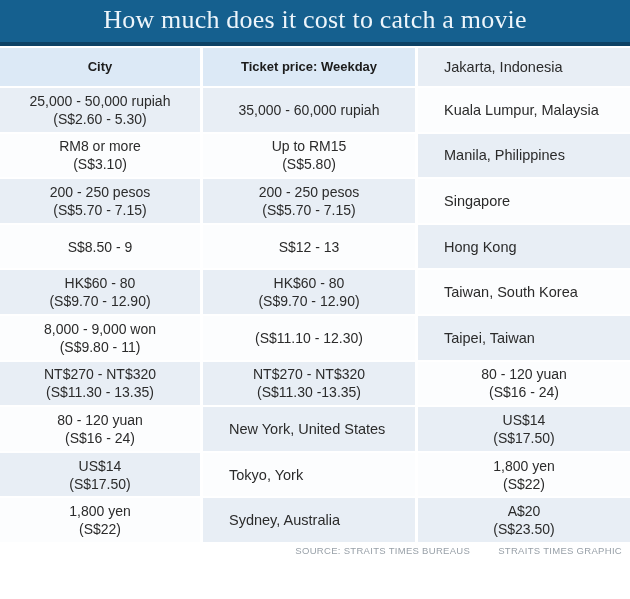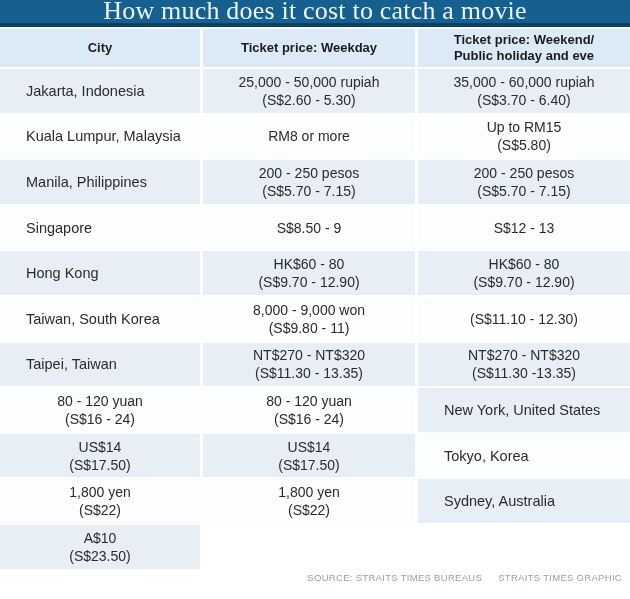--- a/index.html
+++ b/index.html
@@ -3,21 +3,21 @@
 <meta charset="utf-8">
 <style>
   * { box-sizing: border-box; margin: 0; padding: 0; }
   html, body { width: 630px; height: 599px; }
   body {
     background: #ffffff;
     font-family: "Liberation Sans", sans-serif;
     overflow: hidden;
   }
   .title-bar {
-    height: 27px;
+    height: 46px;
     background: #15608f;
     border-bottom: 4px solid #0d4265;
     display: flex;
     align-items: center;
     justify-content: center;
   }
   .title {
     font-family: "Liberation Serif", serif;
     font-size: 26px;
     color: #edf5fb;
@@ -59,55 +59,51 @@
     color: #2b2b2b;
     align-items: center;
   }
   .shaded { background: #e8eef5; }
   .plain  { background: #fcfdfe; }
   .footer {
     height: 18px;
     display: flex;
     justify-content: flex-end;
     align-items: center;
-    gap: 16px;
+    gap: 28px;
     padding-right: 8px;
     font-size: 9.5px;
     color: #98a0a8;
     letter-spacing: 0.3px;
   }
 </style>
 </head>
 <body>
 
 <div class="title-bar">
   <span class="title">How much does it cost to catch a movie</span>
 </div>
 
 <div class="grid">
   <div class="cell head">City</div>
   <div class="cell head">Ticket price: Weekday</div>
-  <div class="cell head">
-    <div>Ticket price: Weekend/</div>
-    <div>Public holiday and eve</div>
-  </div>
 
   <div class="cell city shaded">Jakarta, Indonesia</div>
   <div class="cell price shaded">
     <div>25,000 - 50,000 rupiah</div>
     <div>(S$2.60 - 5.30)</div>
   </div>
   <div class="cell price shaded">
     <div>35,000 - 60,000 rupiah</div>
-    <div>(S$3.70 - 6.40)</div>
   </div>
 
   <div class="cell city plain">Kuala Lumpur, Malaysia</div>
   <div class="cell price plain">
     <div>RM8 or more</div>
+    <div>(S$3.10)</div>
   </div>
   <div class="cell price plain">
     <div>Up to RM15</div>
     <div>(S$5.80)</div>
   </div>
 
   <div class="cell city shaded">Manila, Philippines</div>
   <div class="cell price shaded">
     <div>200 - 250 pesos</div>
     <div>(S$5.70 - 7.15)</div>
@@ -168,33 +164,33 @@
   <div class="cell city shaded">New York, United States</div>
   <div class="cell price shaded">
     <div>US$14</div>
     <div>(S$17.50)</div>
   </div>
   <div class="cell price shaded">
     <div>US$14</div>
     <div>(S$17.50)</div>
   </div>
 
-  <div class="cell city plain">Tokyo, Korea</div>
+  <div class="cell city plain">Tokyo, York</div>
   <div class="cell price plain">
     <div>1,800 yen</div>
     <div>(S$22)</div>
   </div>
   <div class="cell price plain">
     <div>1,800 yen</div>
     <div>(S$22)</div>
   </div>
 
   <div class="cell city shaded">Sydney, Australia</div>
   <div class="cell price shaded">
-    <div>A$10</div>
+    <div>A$20</div>
     <div>(S$23.50)</div>
   </div>
 </div>
 
 <div class="footer">
   <span>SOURCE: STRAITS TIMES BUREAUS</span>
   <span>STRAITS TIMES GRAPHIC</span>
 </div>
 
 </body></html>

